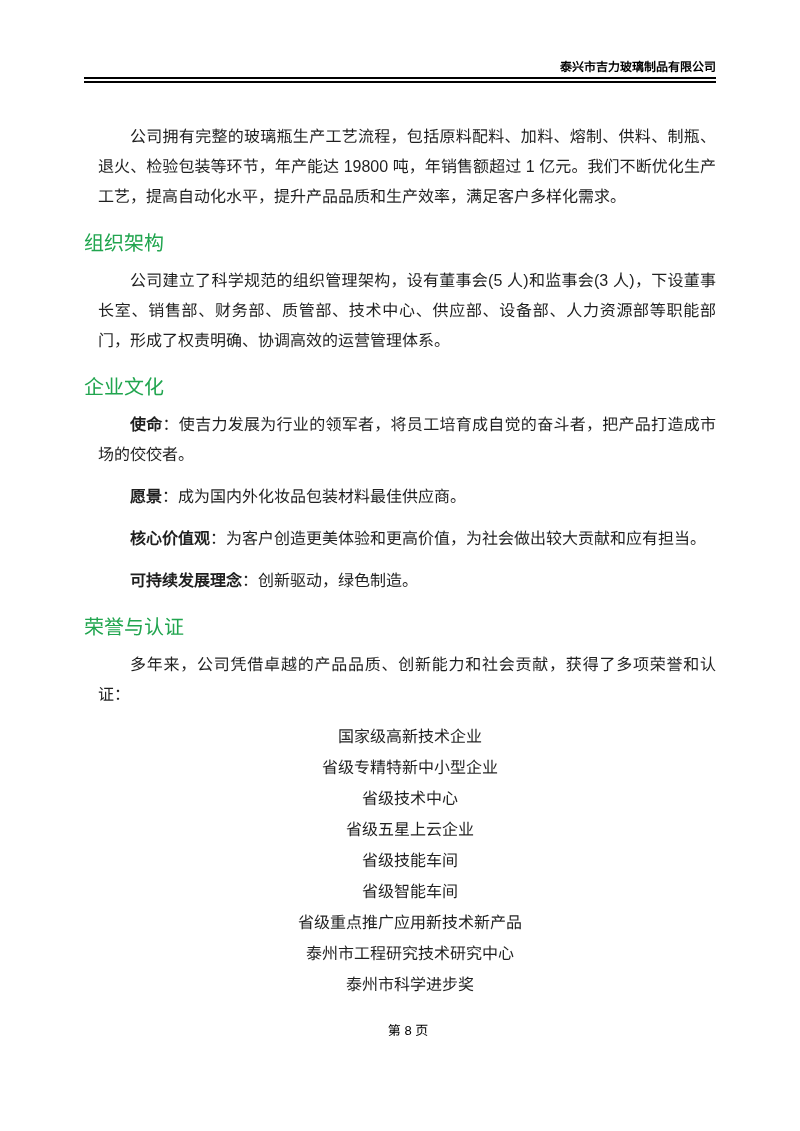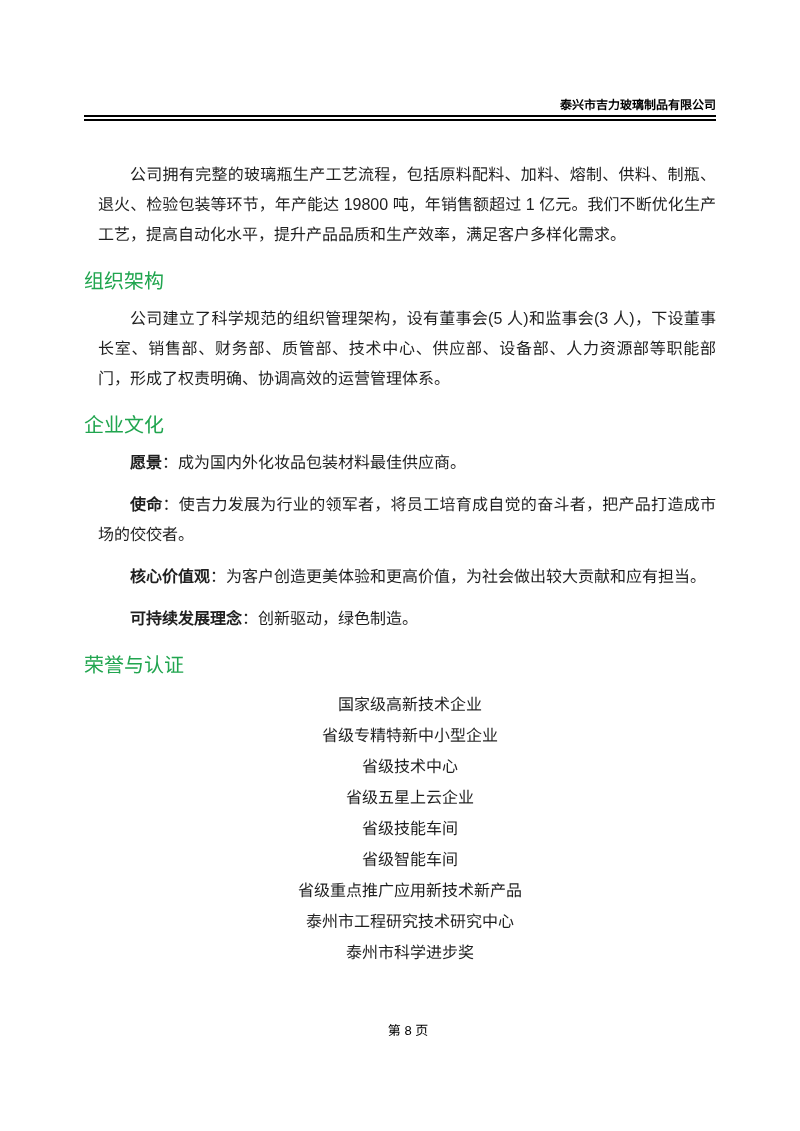--- a/index.html
+++ b/index.html
@@ -9,21 +9,21 @@
   }
   html,body{margin:0;padding:0;background:#ffffff;}
   .page{
     width:800px;height:1131px;position:relative;background:#ffffff;
     font-family:"Liberation Sans","DejaVu Sans",sans-serif;
     color:var(--body-text);overflow:hidden;
   }
   .content{position:absolute;left:84px;top:0;width:632px;}
   
   .company{
-    padding-top:99px;margin:0 0 3px 0;
+    padding-top:61px;margin:0 0 3px 0;
     text-align:right;font-size:12px;line-height:13px;font-weight:bold;color:#000;
   }
   .double-rule{
     height:6px;box-sizing:border-box;
     border-top:2.5px solid var(--rule-black);
     border-bottom:2px solid var(--rule-black);
     background:#ffffff;
   }
   
   .main{margin-top:39px;}
@@ -59,26 +59,27 @@
     <div class="double-rule"></div>
 
     <div class="main">
 
       <p>公司拥有完整的玻璃瓶生产工艺流程，包括原料配料、加料、熔制、供料、制瓶、退火、检验包装等环节，年产能达 19800 吨，年销售额超过 1 亿元。我们不断优化生产工艺，提高自动化水平，提升产品品质和生产效率，满足客户多样化需求。</p>
 
       <h2>组织架构</h2>
       <p>公司建立了科学规范的组织管理架构，设有董事会(5 人)和监事会(3 人)，下设董事长室、销售部、财务部、质管部、技术中心、供应部、设备部、人力资源部等职能部门，形成了权责明确、协调高效的运营管理体系。</p>
 
       <h2>企业文化</h2>
+      <p><span class="lead">使命</span><span>：使吉力发展为行业的领军者，将员工培育成自觉的奋斗者，把产品打造成市场的佼佼者。</span></p>
       <p><span class="lead">愿景</span><span>：成为国内外化妆品包装材料最佳供应商。</span></p>
-      <p><span class="lead">使命</span><span>：使吉力发展为行业的领军者，将员工培育成自觉的奋斗者，把产品打造成市场的佼佼者。</span></p>
       <p><span class="lead">核心价值观</span><span>：为客户创造更美体验和更高价值，为社会做出较大贡献和应有担当。</span></p>
       <p><span class="lead">可持续发展理念</span><span>：创新驱动，绿色制造。</span></p>
 
       <h2>荣誉与认证</h2>
+      <p>多年来，公司凭借卓越的产品品质、创新能力和社会贡献，获得了多项荣誉和认证：</p>
 
       <ul class="honors">
         <li>国家级高新技术企业</li>
         <li>省级专精特新中小型企业</li>
         <li>省级技术中心</li>
         <li>省级五星上云企业</li>
         <li>省级技能车间</li>
         <li>省级智能车间</li>
         <li>省级重点推广应用新技术新产品</li>
         <li>泰州市工程研究技术研究中心</li>

